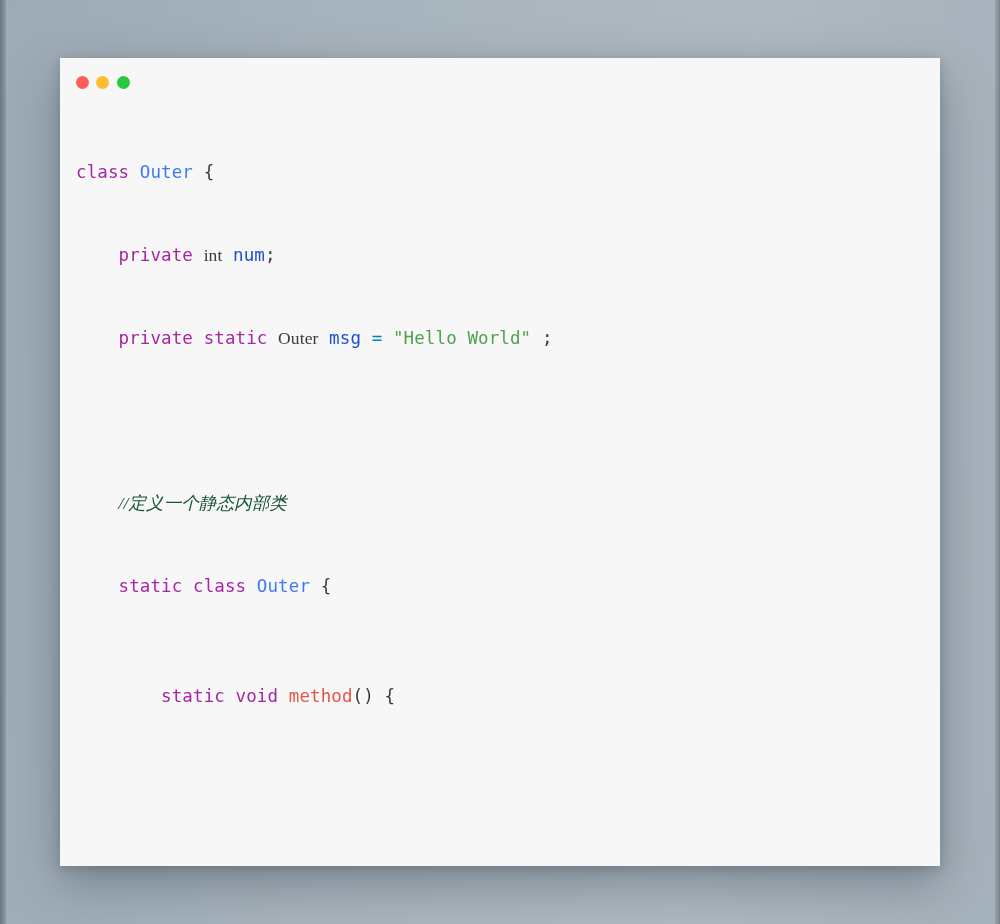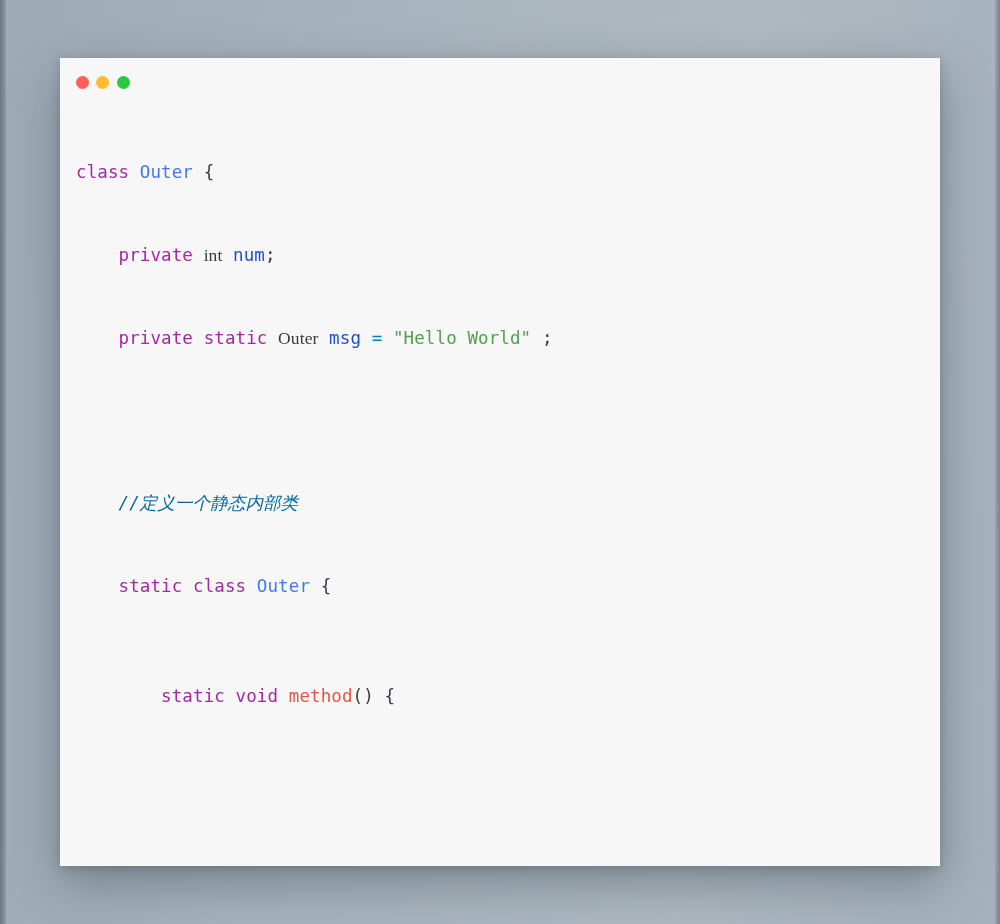--- a/index.html
+++ b/index.html
@@ -75,21 +75,21 @@
   .blank { height: 27.6px; }
 
   
   .kw   { color: #a626a4; }          
   .typ  { color: #4078f2; }          
   .ref  { color: #1d4ed8; }          
   .bi   { color: #383a42; font-family: Liberation Serif, serif; }          
   .str  { color: #50a14f; }          
   .op   { color: #0184bc; }          
   .pun  { color: #383a42; }          
-  .cmt  { color: #0369a1; font-style: italic; }
+  .cmt  { color: #14532d; font-style: italic; font-family: Liberation Serif, serif; }
   .mth  { color: #e45649; }
 </style>
 </head>
 <body>
 
 <div id="desktop">
   <div id="left-edge"></div>
   <div id="right-edge"></div>
 
   <div id="code-window">

